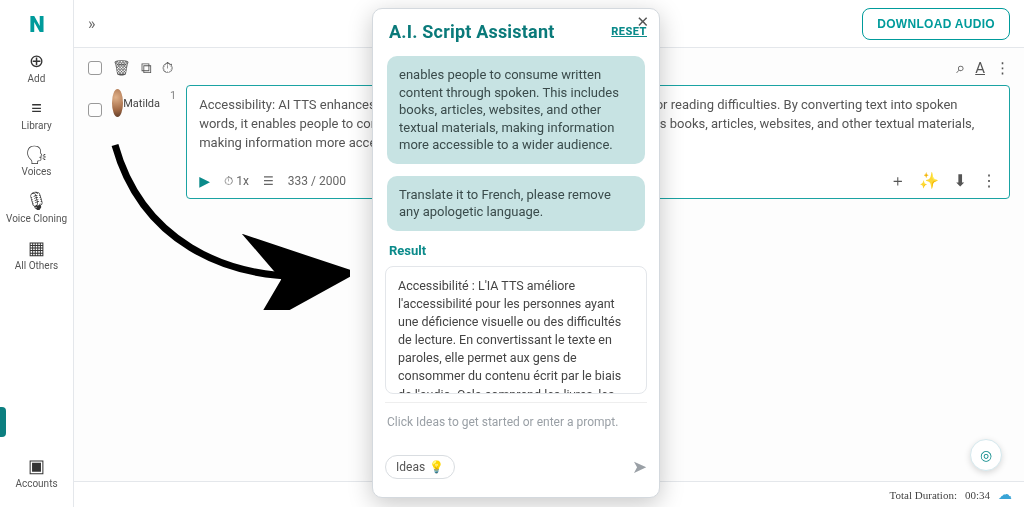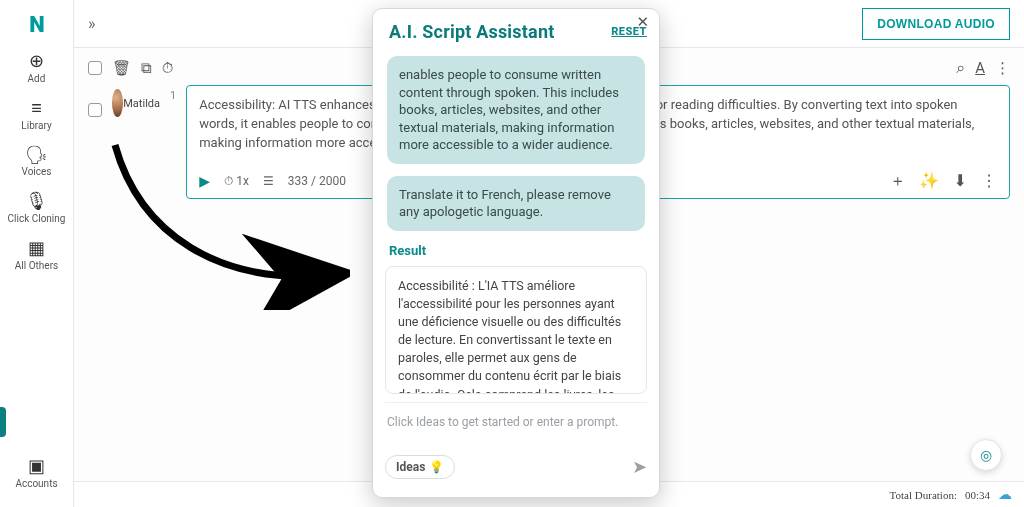--- a/index.html
+++ b/index.html
@@ -59,21 +59,21 @@
   }
   .expand-btn { font-size: 16px; color: #666; cursor: pointer; }
   .download-btn {
     margin-left: auto;
     border: 1.5px solid #009b9b;
     color: #009b9b;
     background: #fff;
     font-weight: 700;
     font-size: 12px;
     padding: 8px 14px;
-    border-radius: 0;
+    border-radius: 8px;
     cursor: pointer;
     letter-spacing: 0.3px;
   }
 
   
   .main {
     position: absolute;
     left: 74px; right: 0; top: 48px; bottom: 26px;
     background: #fdfdfd;
     padding: 8px 14px;
@@ -207,21 +207,21 @@
     border-top:1px solid #eee;
     padding-top:8px;
   }
   .prompt-ph {
     font-size:12px; color:#9aa0a6;
     padding:4px 2px 26px 2px;
   }
   .prompt-row { display:flex; align-items:center; }
   .ideas-chip {
     border:1px solid #d9dde1; border-radius:14px;
-    padding:4px 10px; font-size:12px; color:#555; font-weight:700;
+    padding:4px 10px; font-size:12px; color:#555; font-weight:400;
     display:inline-flex; align-items:center; gap:4px; cursor:pointer;
   }
   .send-btn { margin-left:auto; color:#9aa0a6; font-size:18px; cursor:pointer; }
 
 </style>
 </head>
 <body>
 
 <div class="sidebar">
   <div class="logo">N</div>
@@ -233,21 +233,21 @@
   <div class="side-item">
     <span class="ic">≡</span>
     <span>Library</span>
   </div>
   <div class="side-item">
     <span class="ic">🗣</span>
     <span>Voices</span>
   </div>
   <div class="side-item">
     <span class="ic">🎙</span>
-    <span>Click Cloning</span>
+    <span>Voice Cloning</span>
   </div>
   <div class="side-item">
     <span class="ic">▦</span>
     <span>All Others</span>
   </div>
 
   <div class="side-item side-bottom">
     <span class="ic">▣</span>
     <span>Accounts</span>
   </div>

